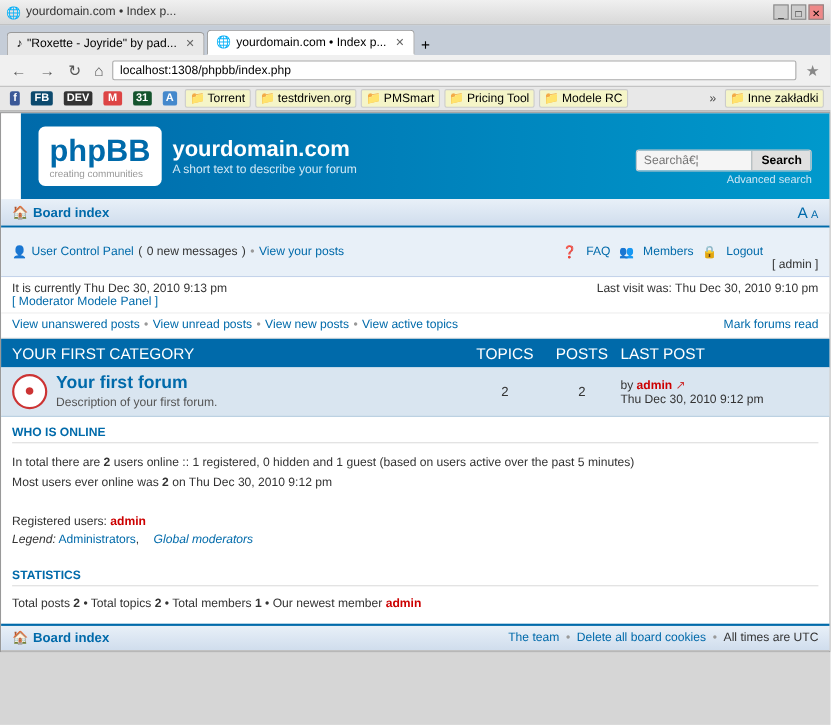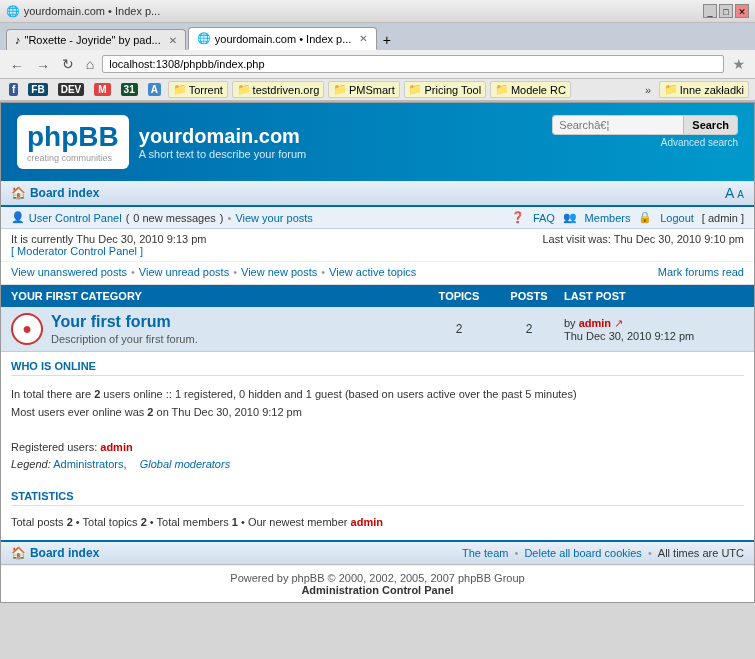--- a/index.html
+++ b/index.html
@@ -25,30 +25,30 @@
     .bookmarks-bar { background: #e8e8e8; border-bottom: 1px solid #bbb; padding: 2px 6px; display: flex; align-items: center; gap: 4px; font-size: 11px; overflow: hidden; white-space: nowrap; }
     .bookmark { display: flex; align-items: center; gap: 2px; cursor: pointer; padding: 1px 3px; }
     .bm-folder { background: #f5f5c8; border: 1px solid #ccc; padding: 1px 4px; border-radius: 2px; display: flex; align-items: center; gap: 2px; cursor: pointer; font-size: 11px; }
     .bm-more { margin-left: auto; cursor: pointer; font-size: 11px; color: #444; }
 
     
     .page-content { background: #fff; border: 1px solid #999; }
 
     
     .phpbb-wrapper { background: #fff; }
-    .phpbb-header { background: linear-gradient(to right, #006aaa, #0099cc); padding: 12px 16px; display: flex; align-items: flex-start; justify-content: space-between; }
+    .phpbb-header { background: linear-gradient(to right, #006aaa, #0099cc); padding: 12px 16px; display: flex; align-items: flex-end; justify-content: space-between; margin-left: 18px; }
     .phpbb-logo { display: flex; align-items: center; gap: 10px; }
     .phpbb-logo-box { background: #fff; border-radius: 6px; padding: 6px 10px; }
     .phpbb-logo-text { font-size: 28px; font-weight: bold; color: #006aaa; font-family: Arial; }
     .phpbb-logo-sub { font-size: 9px; color: #999; display: block; }
     .phpbb-site-info h1 { color: #fff; font-size: 20px; font-weight: bold; }
     .phpbb-site-info p { color: #d0e8f5; font-size: 11px; }
     .phpbb-search { display: flex; flex-direction: column; align-items: flex-end; gap: 2px; }
     .search-box { display: flex; align-items: center; border: 1px solid #ccc; border-radius: 3px; overflow: hidden; }
-    .search-input { border: none; padding: 3px 6px; font-size: 11px; width: 130px; background: #f5f5f5; }
+    .search-input { border: none; padding: 3px 6px; font-size: 11px; width: 104px; background: #f5f5f5; }
     .search-btn { background: #e0e0e0; border: none; border-left: 1px solid #bbb; padding: 3px 8px; font-size: 11px; cursor: pointer; font-weight: bold; }
     .adv-search { color: #cce6f5; font-size: 10px; text-decoration: none; cursor: pointer; }
 
     
     .board-nav { background: linear-gradient(to bottom, #e8f0f8, #d0dded); border-bottom: 2px solid #006aaa; padding: 4px 10px; display: flex; align-items: center; justify-content: space-between; }
     .board-index-link { color: #006aaa; font-size: 12px; font-weight: bold; display: flex; align-items: center; gap: 4px; cursor: pointer; }
     .board-nav-right { color: #666; font-size: 11px; }
 
     
     .user-bar { background: #e8f0f8; border-bottom: 1px solid #c0d0e8; padding: 4px 10px; display: flex; align-items: center; justify-content: space-between; }
@@ -63,21 +63,21 @@
 
     
     .quick-links { padding: 4px 10px 6px; border-bottom: 1px solid #ddd; display: flex; justify-content: space-between; font-size: 11px; }
     .ql-left { display: flex; gap: 4px; color: #333; }
     .ql-link { color: #006aaa; text-decoration: none; cursor: pointer; }
     .ql-sep { color: #999; }
     .ql-right { color: #006aaa; text-decoration: none; cursor: pointer; }
 
     
     .forum-section { margin: 0; }
-    .forum-header-row { background: #006aaa; color: #fff; display: flex; align-items: center; padding: 5px 10px; font-size: 11px; font-weight: bold; text-transform: uppercase; }
+    .forum-header-row { background: #006aaa; color: #fff; display: flex; align-items: center; padding: 5px 10px; font-size: 14px; font-weight: normal; text-transform: uppercase; }
     .forum-header-title { flex: 1; }
     .forum-header-topics { width: 70px; text-align: center; }
     .forum-header-posts { width: 70px; text-align: center; }
     .forum-header-lastpost { width: 180px; text-align: left; }
 
     .forum-row { background: #d9e5f0; border-bottom: 1px solid #b8cfe0; display: flex; align-items: center; padding: 6px 10px; }
     .forum-icon { width: 32px; height: 32px; border: 2px solid #cc3333; border-radius: 50%; display: flex; align-items: center; justify-content: center; margin-right: 8px; background: #fff; }
     .forum-icon-inner { color: #cc3333; font-size: 16px; }
     .forum-info { flex: 1; }
     .forum-name { color: #006aaa; font-weight: bold; font-size: 16px; cursor: pointer; text-decoration: none; }
@@ -239,29 +239,29 @@
         <span class="ubar-sep"> • </span>
         <a class="ubar-link">View your posts</a>
       </div>
       <div class="user-bar-right">
         <span>❓</span>
         <a class="ubar-link">FAQ</a>
         <span>👥</span>
         <a class="ubar-link">Members</a>
         <span>🔒</span>
         <a class="ubar-link">Logout</a>
-        <span style="color:#333;">[ admin ]</span>
+        <span style="color:#333;margin-top:24px;">[ admin ]</span>
       </div>
     </div>
 
     <div class="info-bar">
       <div>
         <span>It is currently Thu Dec 30, 2010 9:13 pm</span>
         <br>
-        <a class="mod-link">[ Moderator Control Panel ]</a>
+        <a class="mod-link">[ Moderator Modele Panel ]</a>
       </div>
       <div>
         <span>Last visit was: Thu Dec 30, 2010 9:10 pm</span>
       </div>
     </div>
 
     <div class="quick-links">
       <div class="ql-left">
         <a class="ql-link">View unanswered posts</a>
         <span class="ql-sep"> • </span>
@@ -351,19 +351,15 @@
       </div>
       <div class="footer-nav-right">
         <a class="footer-link">The team</a>
         <span class="footer-sep"> • </span>
         <a class="footer-link">Delete all board cookies</a>
         <span class="footer-sep"> • </span>
         <span>All times are UTC</span>
       </div>
     </div>
 
-    <div class="page-footer">
-      <p>Powered by phpBB © 2000, 2002, 2005, 2007 phpBB Group</p>
-      <p><a class="footer-admin">Administration Control Panel</a></p>
-    </div>
 
   </div>
 </div>
 
 </body></html>

